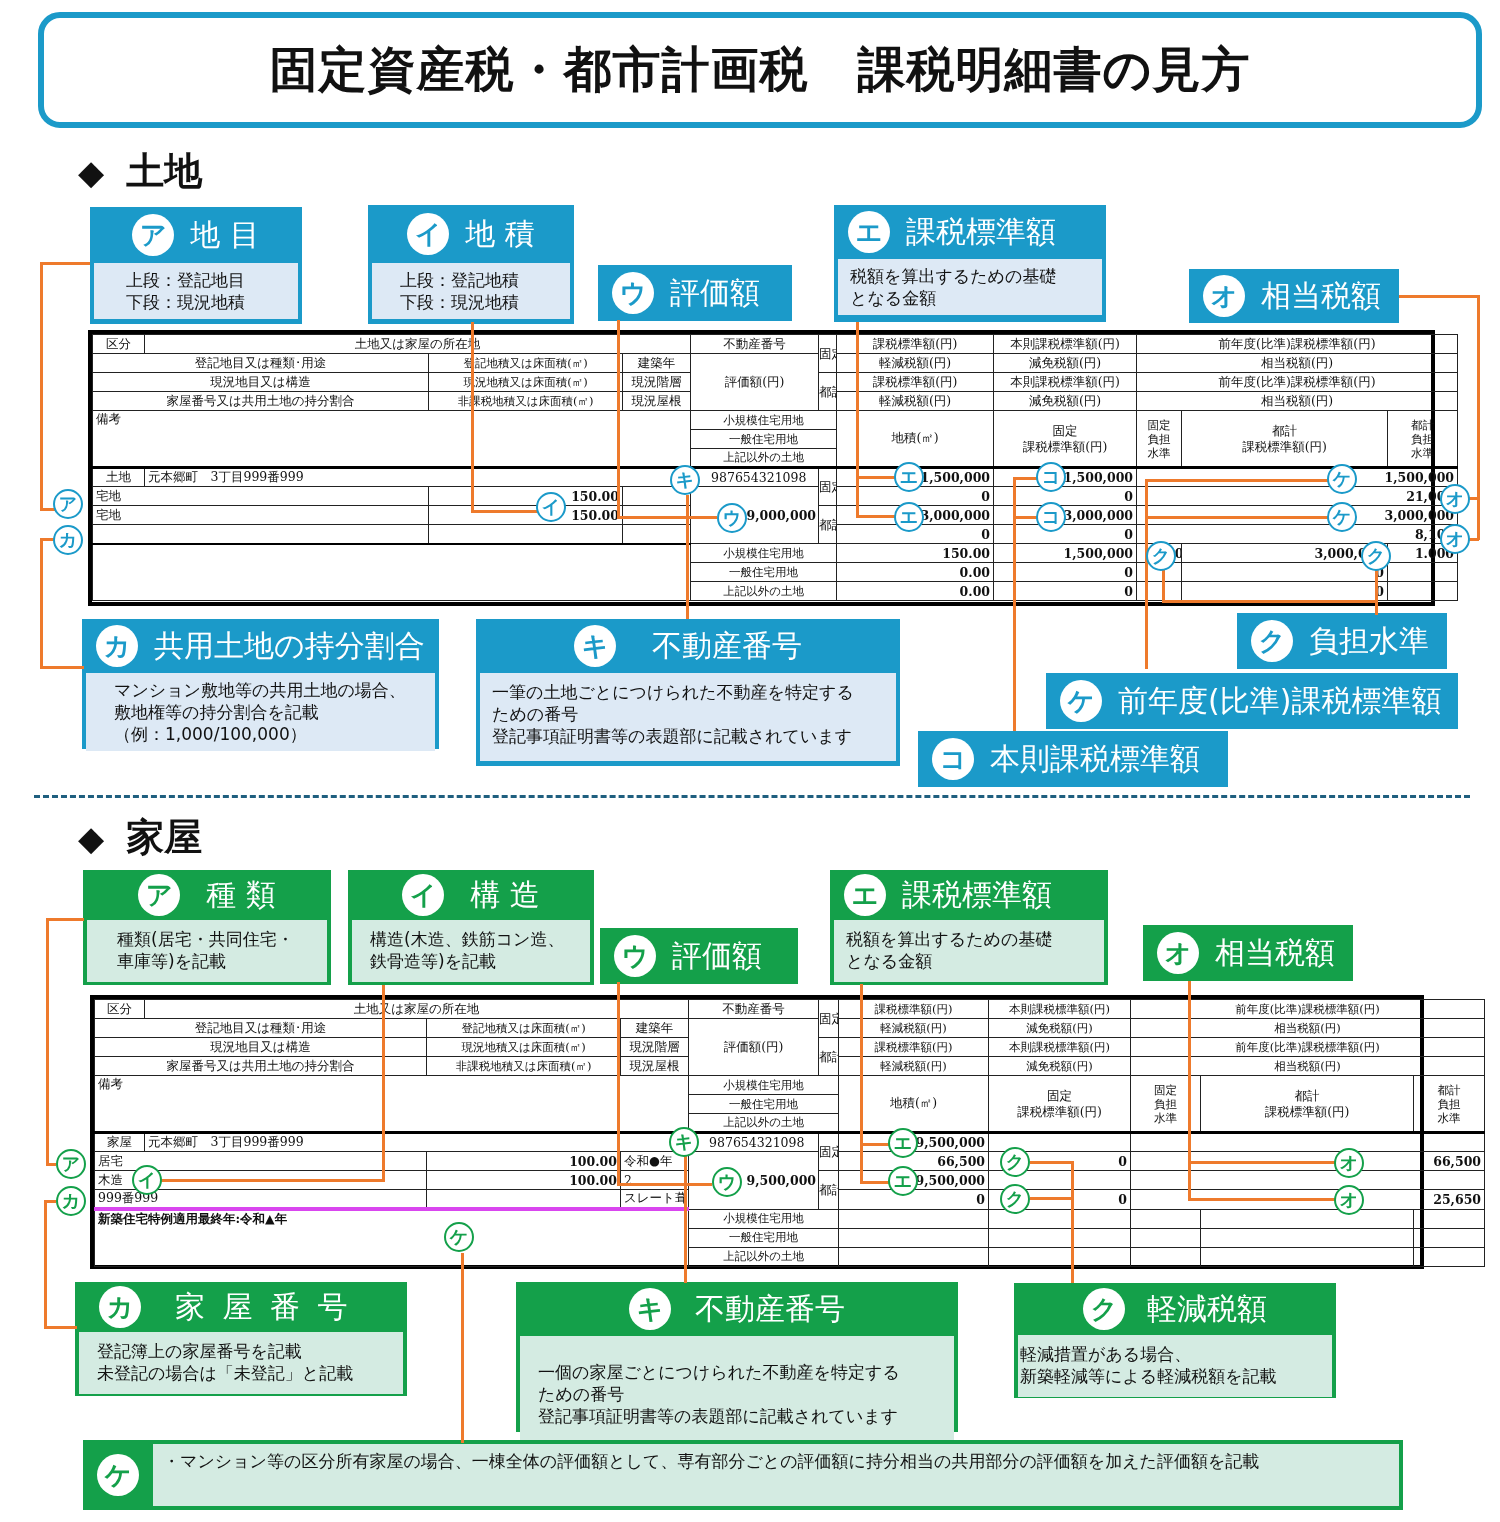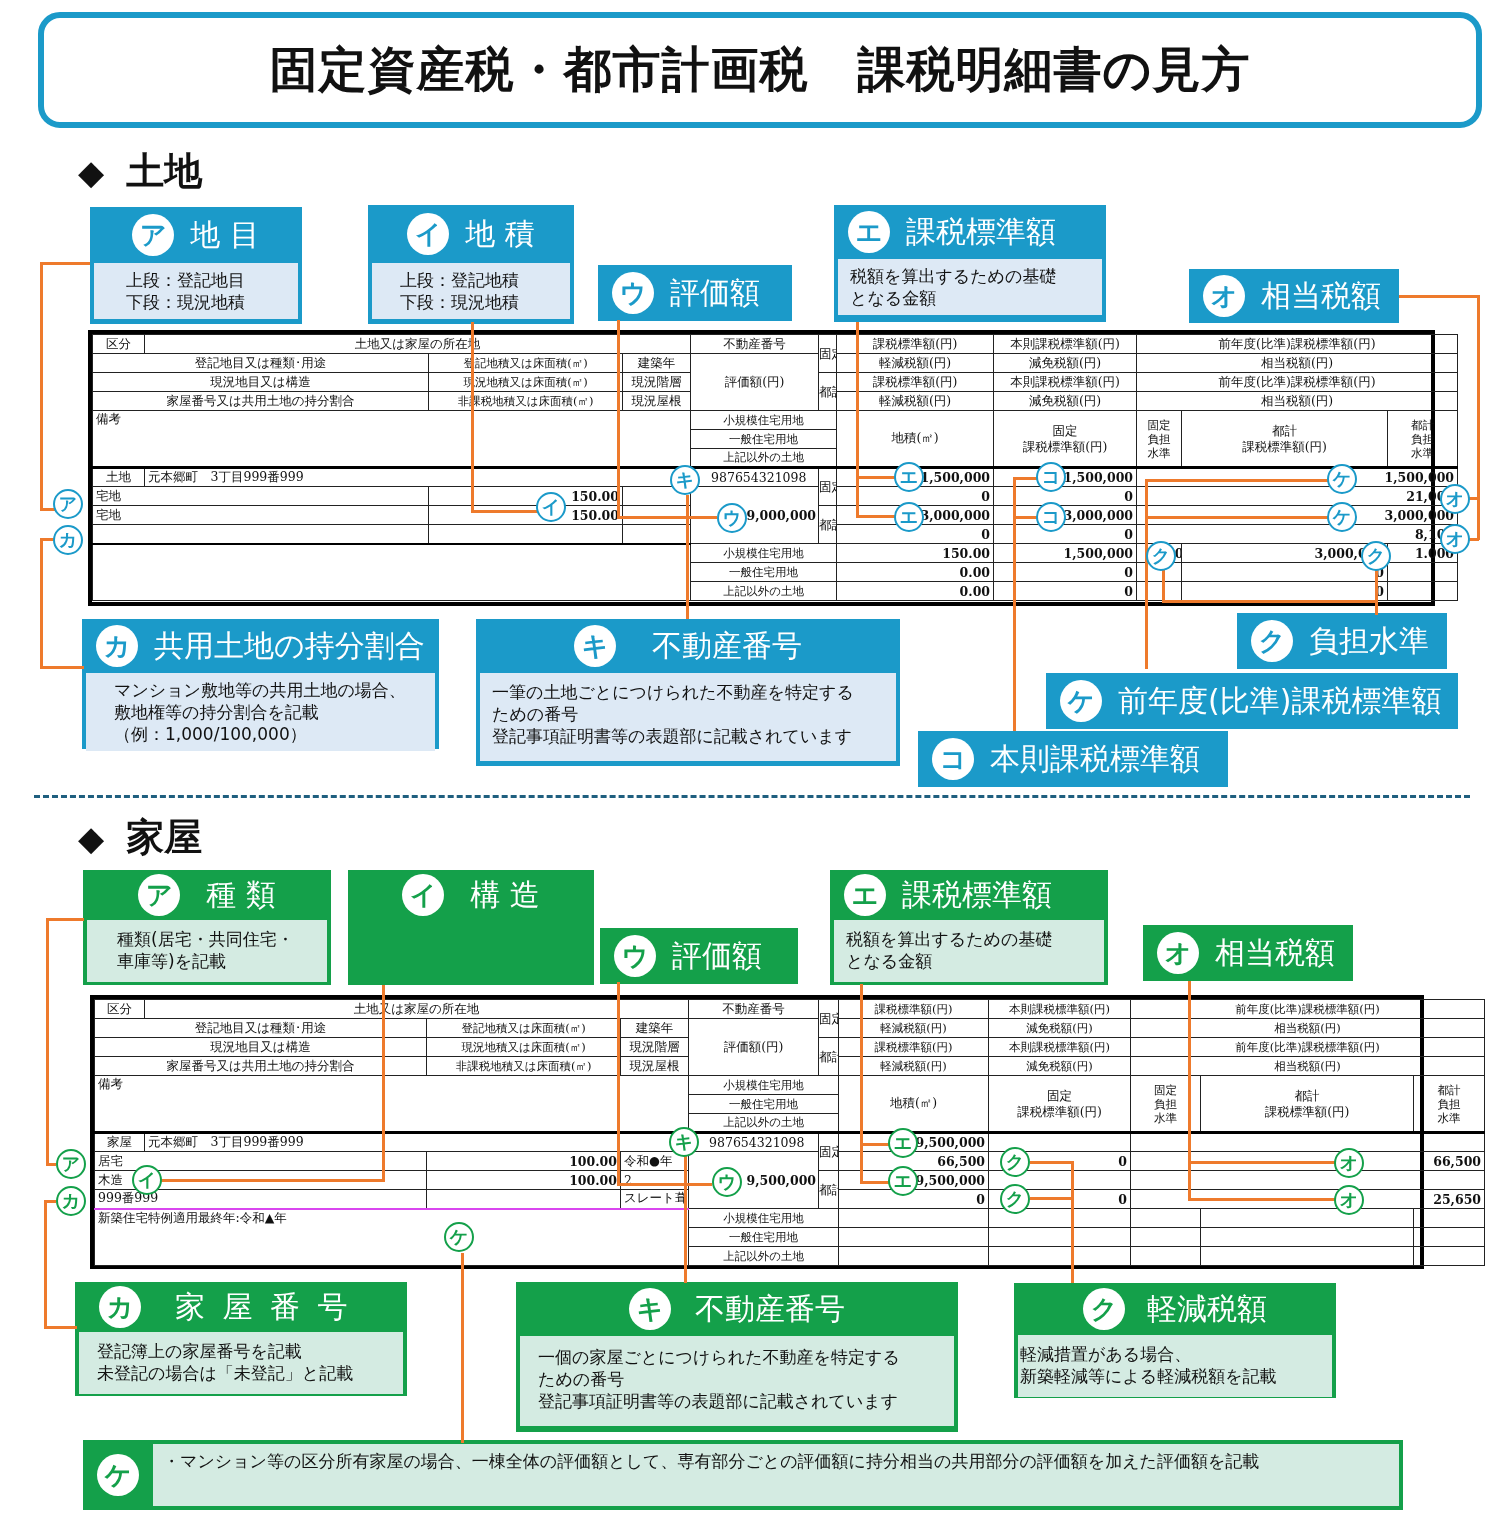--- a/index.html
+++ b/index.html
@@ -340,20 +340,24 @@
   <div class="body" style="padding-left:30px;padding-top:8px;padding-bottom:10px;">
       <div>種類(居宅・共同住宅・</div>
       <div>車庫等)を記載</div>
     </div>
 </div>
 <div class="callout green" style="left:348px;top:870px;width:246px;height:115px;">
   <div class="head" style="height:50px;justify-content:center;gap:26px;">
       <span class="badge">イ</span>
       <span>構 造</span>
     </div>
+  <div class="body" style="padding-left:18px;padding-top:8px;padding-bottom:10px;">
+      <div>構造(木造、鉄筋コン造、</div>
+      <div>鉄骨造等)を記載</div>
+    </div>
 </div>
 <div class="callout green" style="left:600px;top:928px;width:198px;height:56px;">
   <div class="head" style="height:56px;">
       <span class="badge">ウ</span>
       <span>評価額</span>
     </div>
 </div>
 <div class="callout green" style="left:830px;top:870px;width:278px;height:115px;">
   <div class="head" style="height:50px;">
       <span class="badge">エ</span>
@@ -482,21 +486,21 @@
     </tr>
     <tr>
       <td colspan="2" class="l">999番999</td>
       <td></td>
       <td class="l">スレート葺</td>
       <td class="r">0</td>
       <td class="r">0</td>
       <td colspan="4" class="r">25,650</td>
     </tr>
     <tr>
-      <td colspan="4" rowspan="3" class="l" style="vertical-align:top;border-top:2px solid #d946ef;">新築住宅特例適用最終年:令和▲年</td>
+      <td colspan="4" rowspan="3" class="l" style="vertical-align:top;border-top:4px solid #d946ef;font-weight:bold;">新築住宅特例適用最終年:令和▲年</td>
       <td colspan="2" class="sm">小規模住宅用地</td>
       <td></td>
           <td></td>
           <td></td>
           <td colspan="2"></td>
           <td></td>
     </tr>
     <tr>
       <td colspan="2" class="sm">一般住宅用地</td>
       <td></td>
@@ -560,21 +564,21 @@
   <div class="body" style="padding-left:18px;padding-top:8px;padding-bottom:10px;">
       <div>登記簿上の家屋番号を記載</div>
       <div>未登記の場合は「未登記」と記載</div>
     </div>
 </div>
 <div class="callout green" style="left:516px;top:1282px;width:442px;height:150px;">
   <div class="head" style="height:54px;justify-content:center;gap:24px;">
       <span class="badge">キ</span>
       <span>不動産番号</span>
     </div>
-  <div class="body" style="padding-left:18px;padding-top:10px;padding-bottom:14px;">
+  <div class="body" style="padding-left:18px;padding-top:25px;padding-bottom:14px;">
       <div>一個の家屋ごとにつけられた不動産を特定する</div>
       <div>ための番号</div>
       <div>登記事項証明書等の表題部に記載されています</div>
     </div>
 </div>
 <div class="callout green" style="left:1014px;top:1283px;width:322px;height:115px;">
   <div class="head" style="height:52px;justify-content:center;gap:22px;">
       <span class="badge">ク</span>
       <span>軽減税額</span>
     </div>

